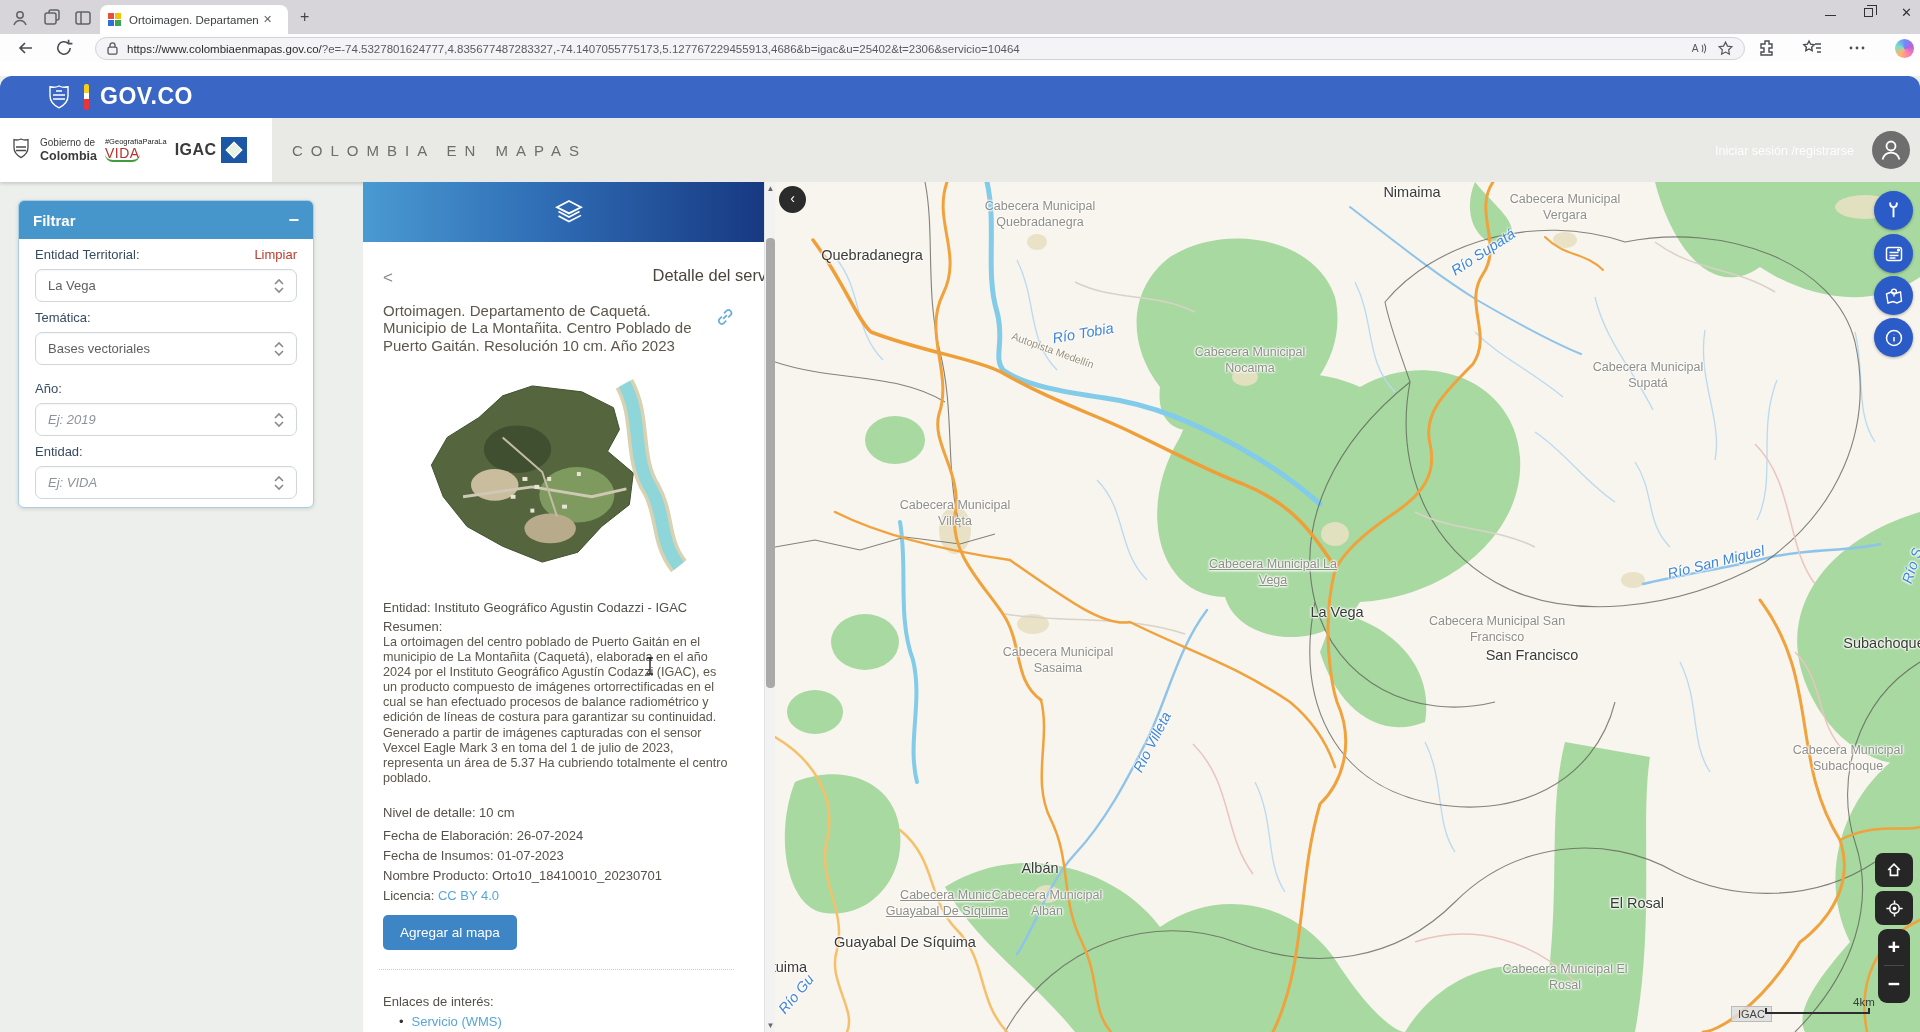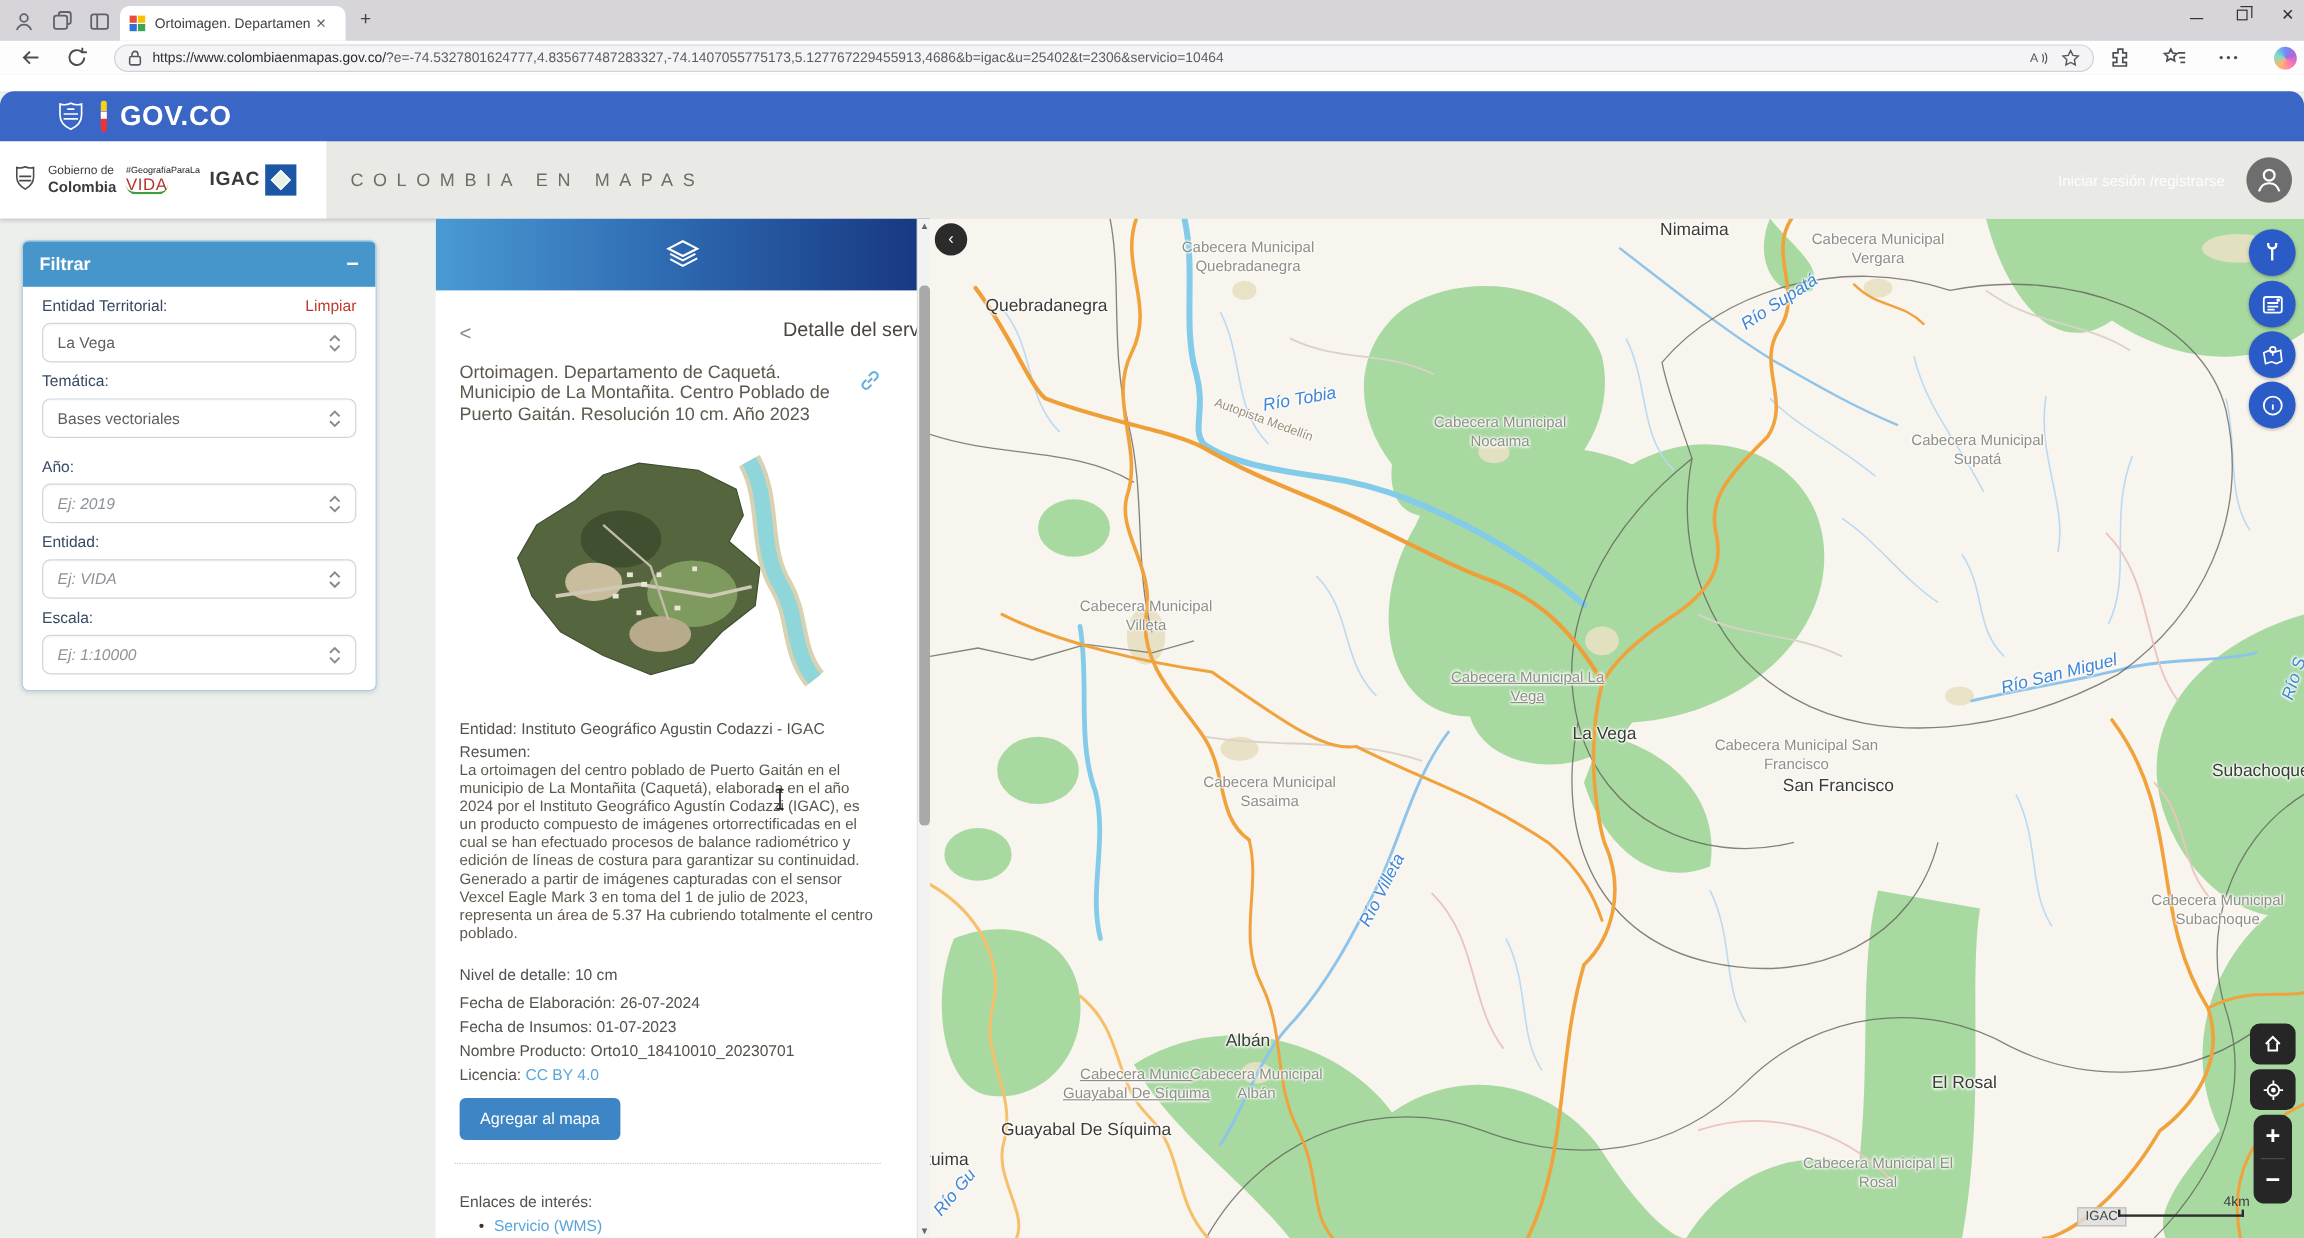--- a/index.html
+++ b/index.html
@@ -47,21 +47,21 @@
   #geo-logo .vida { font-size:14px; font-weight:normal; color:#b5342c; letter-spacing:.5px; display:inline-block; border-bottom:2px solid #3f9d3f; border-radius:0 0 8px 8px; }
   #igac-logo { display:flex; align-items:center; gap:4px; }
   #igac-text { font-size:16px; font-weight:bold; color:#3a3a3a; letter-spacing:.5px; }
   #igac-box { width:26px; height:26px; background:#1b57a5; display:flex; align-items:center; justify-content:center; }
   #igac-box span { width:12px; height:12px; border:1.6px solid #fff; transform:rotate(45deg); background:#e8f2e4; }
   #site-title { position:absolute; left:292px; top:24px; font-size:15px; letter-spacing:8px; color:#6e6e68; }
   #login-text { position:absolute; right:66px; top:26px; font-size:12.5px; color:rgba(255,255,255,.92); }
   #avatar { position:absolute; right:10px; top:13px; width:38px; height:38px; border-radius:50%; background:#6e6e6e; color:#fff; }
 
   
-  #filter-card { position:absolute; left:18px; top:200px; width:296px; height:376px; background:#fff; border:1px solid #a9cfe5; border-radius:6px; box-shadow:0 1px 4px rgba(0,0,0,.12); overflow:hidden; }
+  #filter-card { position:absolute; left:18px; top:200px; width:296px; height:308px; background:#fff; border:1px solid #a9cfe5; border-radius:6px; box-shadow:0 1px 4px rgba(0,0,0,.12); overflow:hidden; }
   #filter-header { height:38px; background:#4696cb; color:#fff; display:flex; align-items:center; justify-content:space-between; padding:0 14px; }
   #filter-title { font-size:15px; font-weight:bold; }
   #filter-collapse { font-size:18px; font-weight:bold; line-height:14px; }
   #filter-body { padding:0 16px; }
   .f-label-row { display:flex; justify-content:space-between; align-items:center; margin-top:8px; }
   .f-label { font-size:13px; color:#374b61; }
   #limpiar { font-size:13px; color:#bf3a2b; }
   .f-select { margin-top:7px; height:33px; border:1px solid #cfd6dc; border-radius:7px; display:flex; align-items:center; justify-content:space-between; padding:0 10px 0 12px; background:#fff; box-shadow:inset 0 1px 2px rgba(0,0,0,.04); }
   .f-select .val { font-size:13px; color:#5f5f5f; }
   .f-select .val.ph { font-style:italic; color:#8d9399; }

